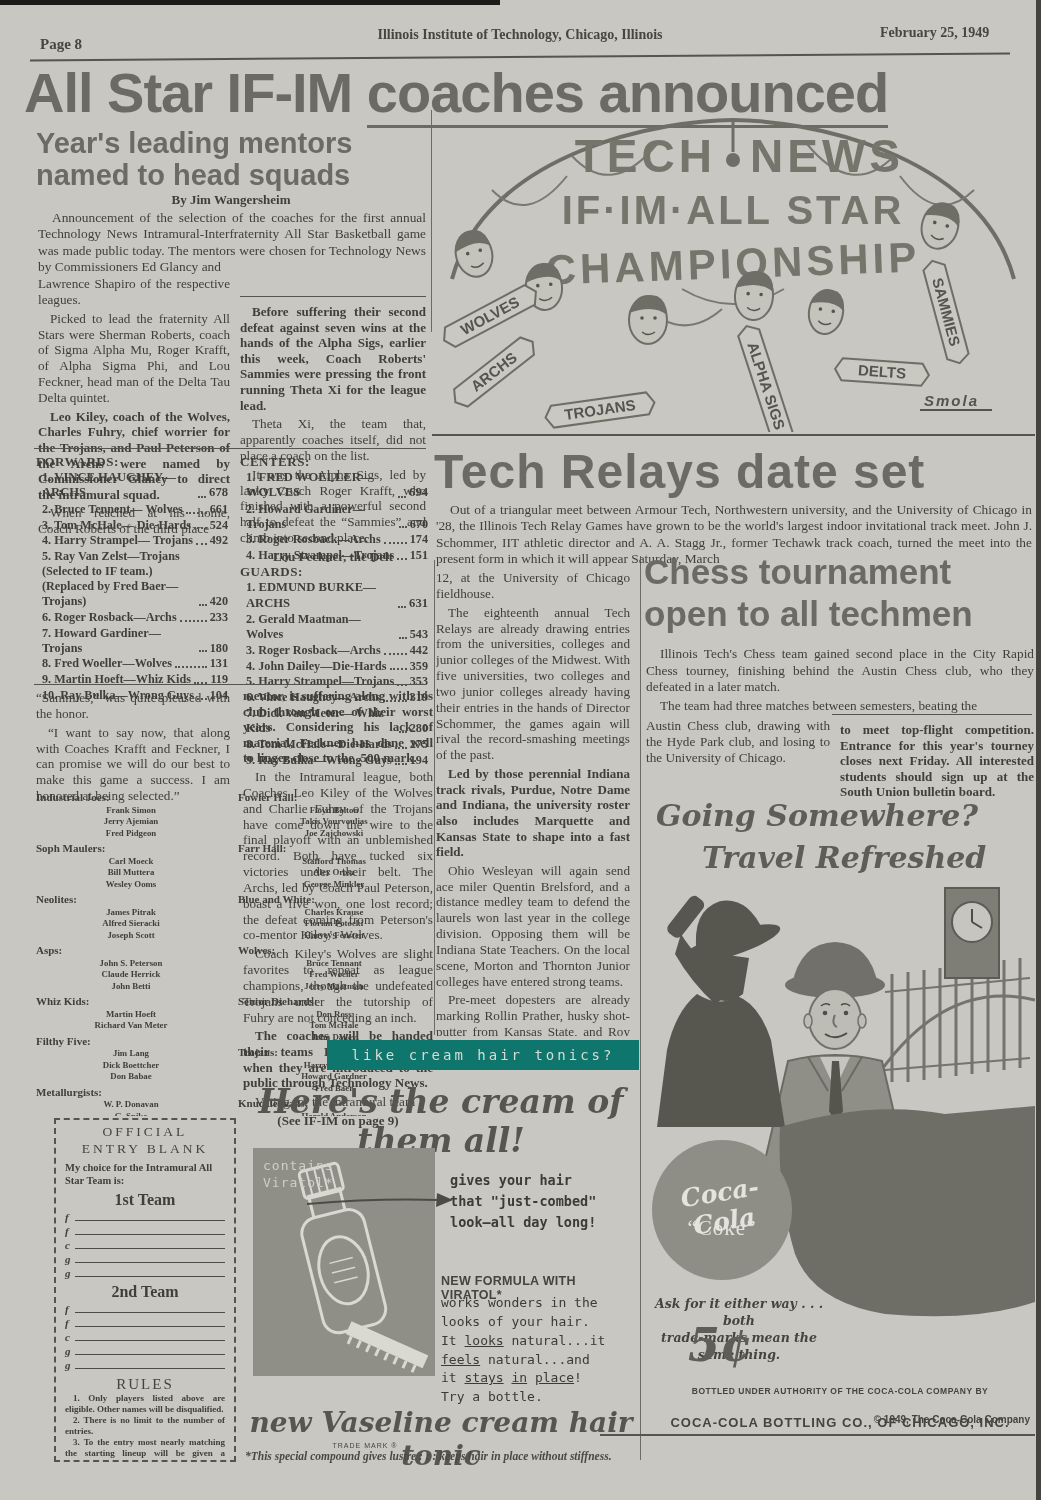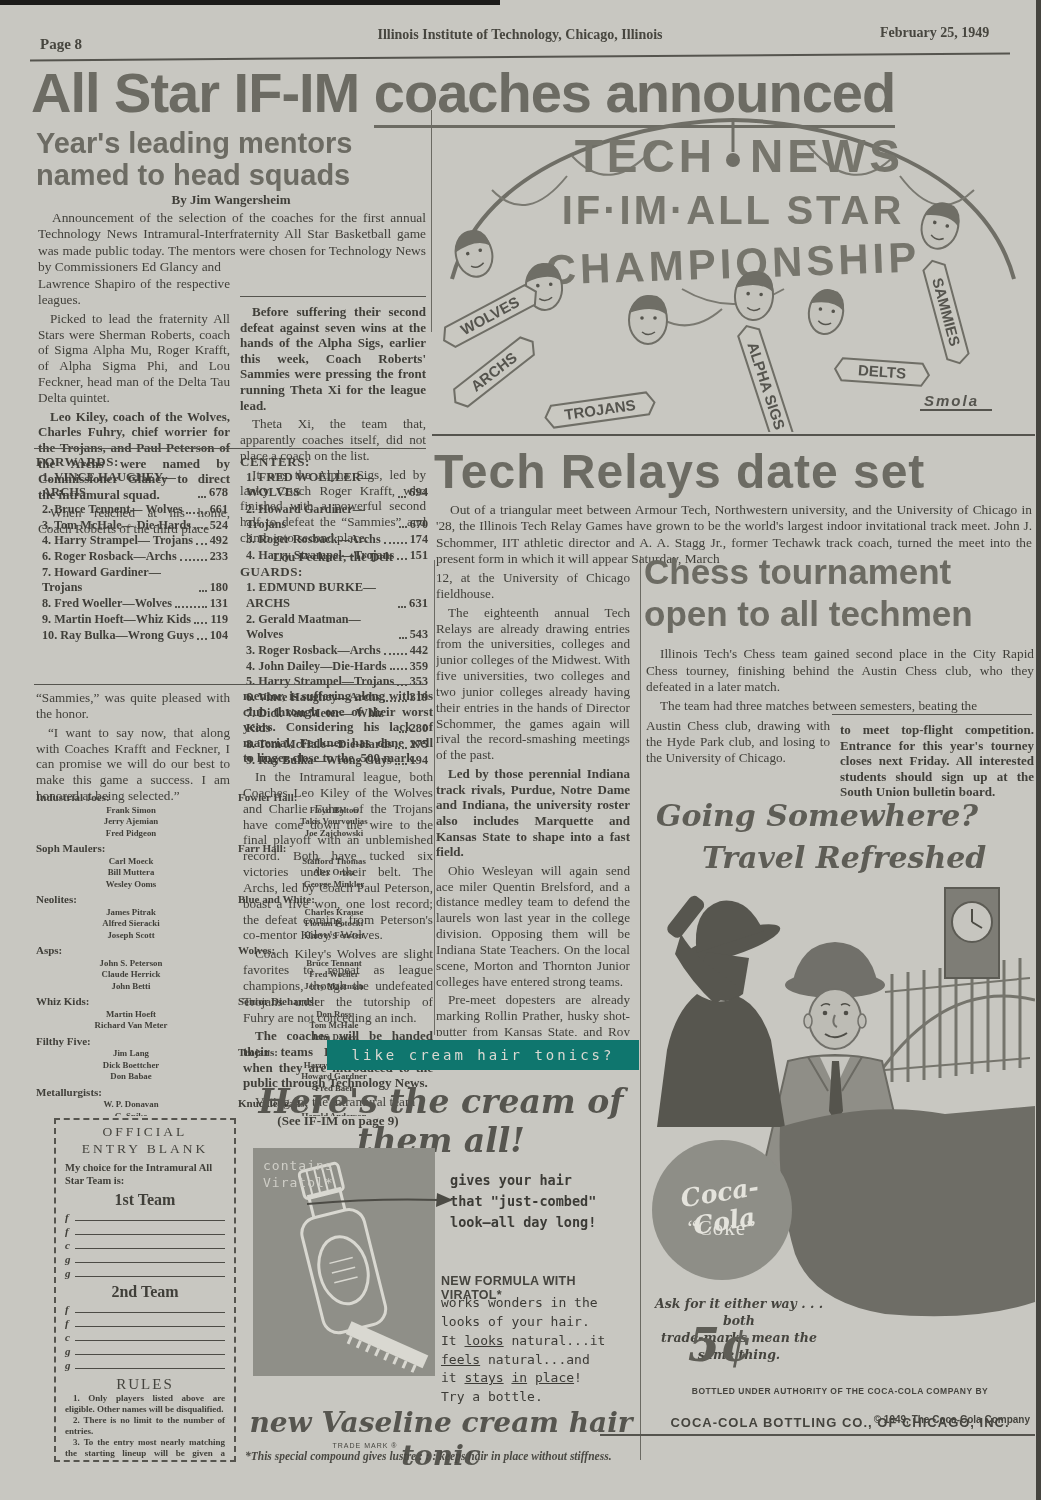--- a/index.html
+++ b/index.html
@@ -8,21 +8,21 @@
   .abs{position:absolute;}
   .hr{position:absolute;background:#55544e;height:2px;}
   .vr{position:absolute;background:#6b6a63;width:1px;}
   .sans{font-family:"Liberation Sans",sans-serif;}
   .mono{font-family:"DejaVu Sans Mono",monospace;}
   .b{font-weight:bold;}
   .ctr{text-align:center;}
   
   .hdr{font-weight:bold;font-size:14px;color:#47463f;}
   
-  #headline{left:31px;top:60px;width:976px;white-space:nowrap;font-weight:bold;font-size:56px;
+  #headline{left:24px;top:60px;width:976px;white-space:nowrap;font-weight:bold;font-size:56px;
             color:#6c6b63;letter-spacing:-1px;}
   #headline .u2{border-bottom:3px solid #6c6b63;padding-bottom:1px;}
   
   .subhead{font-weight:bold;color:#6c6b63;font-size:29px;line-height:1.1;letter-spacing:0;}
   .body-col p.para{margin:0 0 3px 0;font-size:13.2px;line-height:1.2;text-align:justify;text-indent:12px;}
   .body-col p.para.ni{text-indent:0;}
   .body-col p.para.b{font-size:13px;}
   .body-col p.para.ctr{text-align:center;text-indent:0;}
   
   .stat-title{font-weight:bold;font-size:13px;letter-spacing:.5px;}
@@ -133,20 +133,25 @@
         </div>
         <div class="stat-item">
           <span class="sn">3. Tom McHale— Die-Hards</span>
           <span class="dots"></span>
           <span class="sp">524</span>
         </div>
         <div class="stat-item">
           <span class="sn">4. Harry Strampel— Trojans</span>
           <span class="dots"></span>
           <span class="sp">492</span>
+        </div>
+        <div class="stat-item">
+          <span class="sn">5. Ray Van Zelst—Trojans (Selected to IF team.) (Replaced by Fred Baer—Trojans)</span>
+          <span class="dots"></span>
+          <span class="sp">420</span>
         </div>
         <div class="stat-item">
           <span class="sn">6. Roger Rosback—Archs</span>
           <span class="dots"></span>
           <span class="sp">233</span>
         </div>
         <div class="stat-item">
           <span class="sn">7. Howard Gardiner— Trojans</span>
           <span class="dots"></span>
           <span class="sp">180</span>

